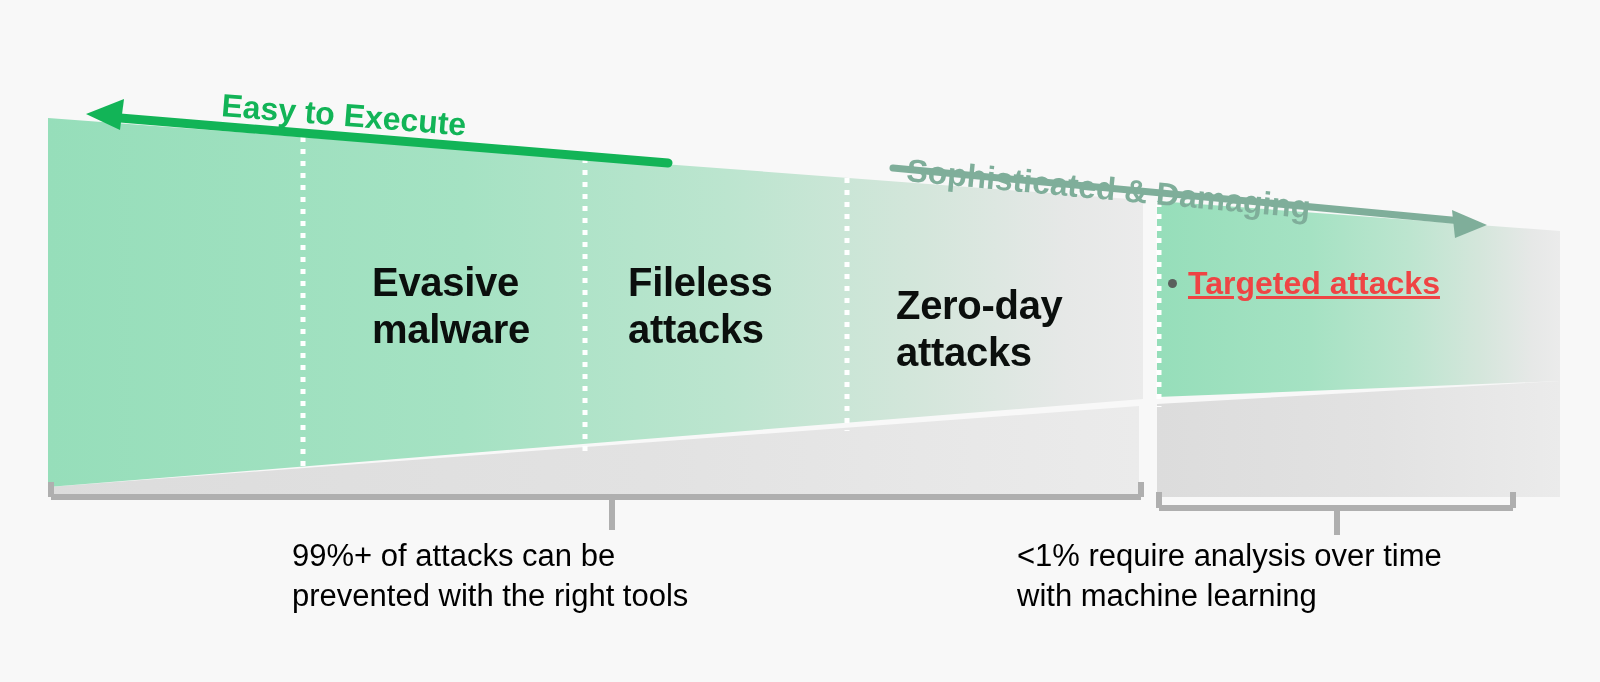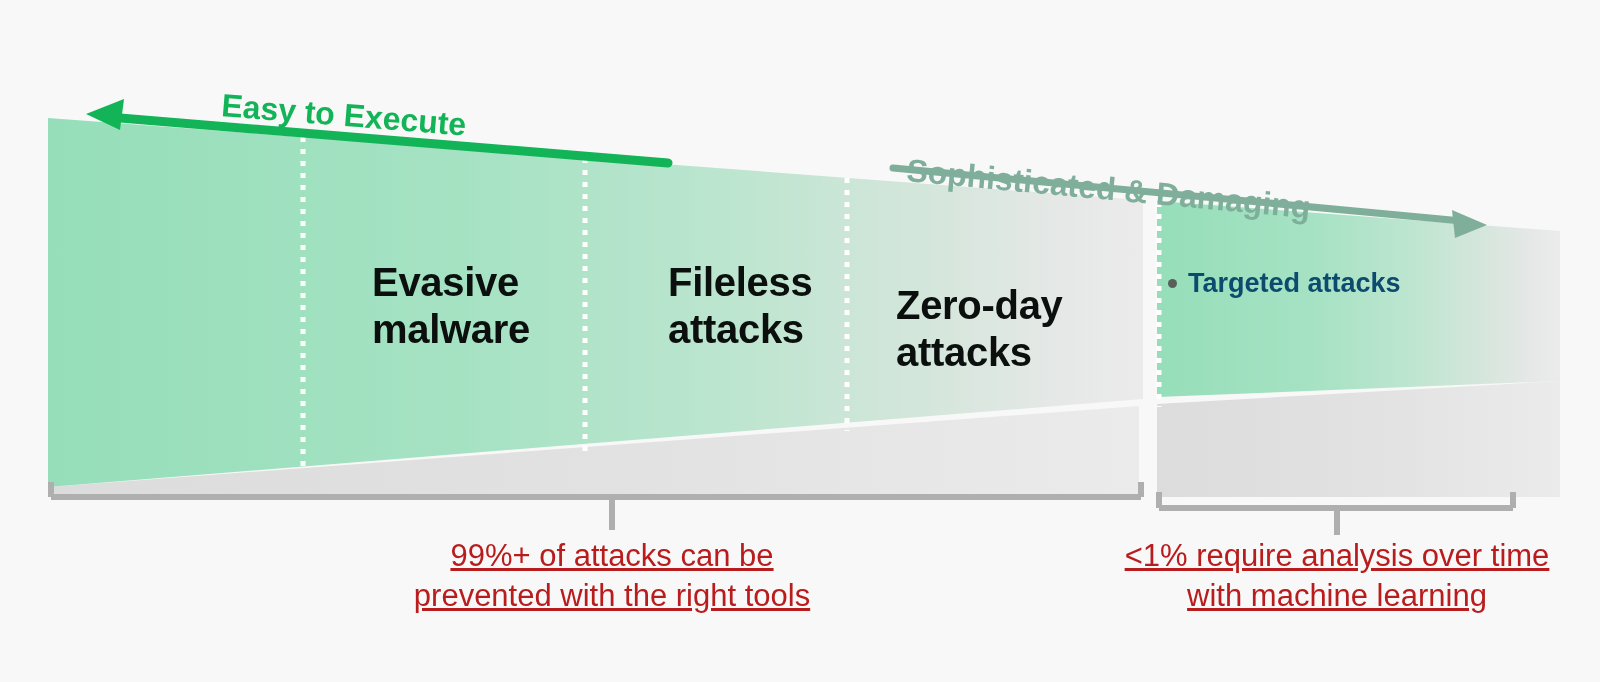--- a/index.html
+++ b/index.html
@@ -17,45 +17,45 @@
     position:absolute;
     font-weight:bold;
     color:#0B0F0D;
     font-size:40px;
     line-height:47px;
     letter-spacing:-0.3px;
     white-space:pre-line;
   }
   .bullet-list{
     position:absolute;
-    color:#0c4a6e;
+    color:#ef4444;
     font-weight:bold;
-    font-size:27px;
+    font-size:32px;
     line-height:42px;
+    text-decoration:underline;
   }
   .bullet-row{display:flex;align-items:center;gap:11px;}
   .bullet-dot{
     width:9px;height:9px;border-radius:50%;
     background:#5A5F5C;flex:0 0 auto;
   }
   .arrow-label{
     position:absolute;
     font-weight:bold;
     font-size:32px;
     white-space:nowrap;
     transform-origin:left bottom;
   }
   .caption{
     position:absolute;
-    text-align:center;
-    color:#b91c1c;
+    text-align:left;
+    color:#000000;
     font-size:31px;
     line-height:40px;
     white-space:pre-line;
-    text-decoration:underline;
   }
 </style>
 </head>
 <body>
 
 <div id="stage">
 
   <svg class="layer" viewBox="0 0 1600 682" preserveAspectRatio="none">
     <defs>
       <linearGradient id="wedgeGrad" x1="0" y1="0" x2="1" y2="0">
@@ -119,21 +119,21 @@
   </svg>
 
   <div class="arrow-label" style="left:220px;top:87px;color:#12B457;transform:rotate(4.6deg);">Easy to Execute</div>
 
   <div class="arrow-label" style="left:905px;top:152px;color:#7FAE9A;transform:rotate(5.3deg);">Sophisticated &amp; Damaging</div>
 
 
   <div class="seg-label" style="left:356px;top:259px;margin-left:16px;">Evasive
 malware</div>
 
-  <div class="seg-label" style="left:628px;top:259px;margin-left:40px;">Fileless
+  <div class="seg-label" style="left:628px;top:259px;">Fileless
 attacks</div>
 
   <div class="seg-label" style="left:896px;top:259px;margin-top:23px;">Zero-day
 attacks</div>
 
   <div class="bullet-list" style="left:1168px;top:262px;">
     <div class="bullet-row">
       <span class="bullet-dot"></span>
       <span>Targeted attacks</span>
     </div>

